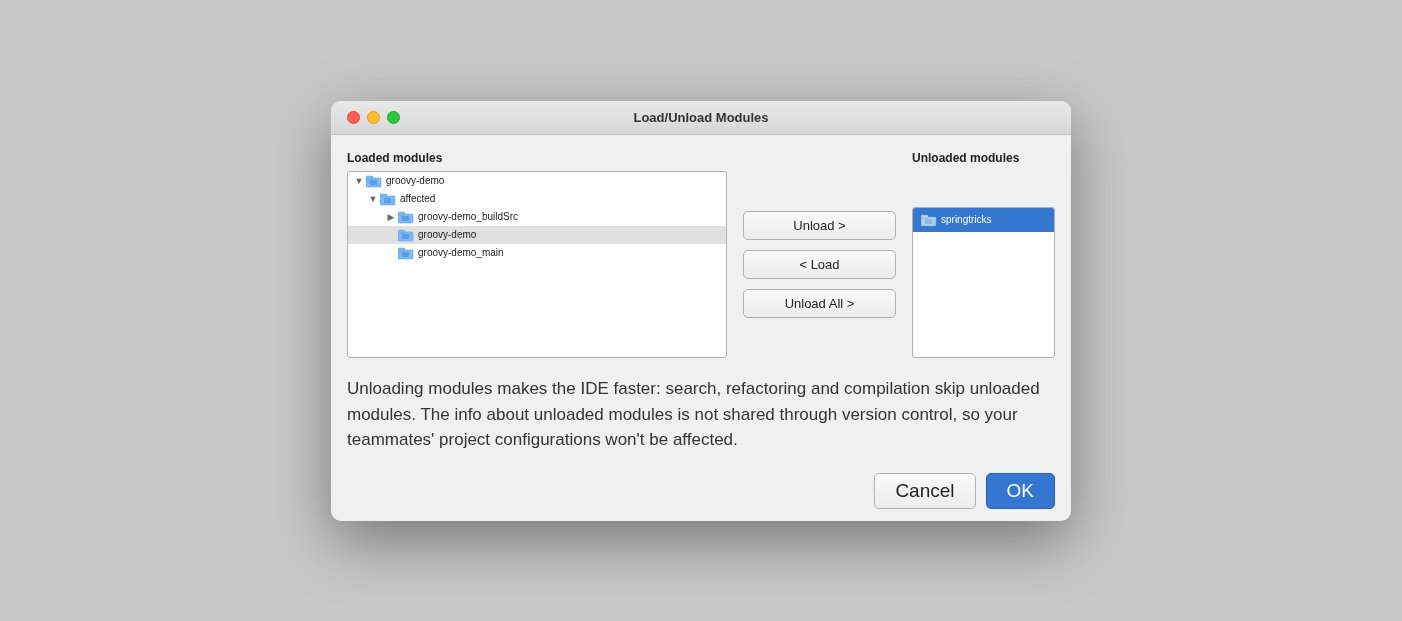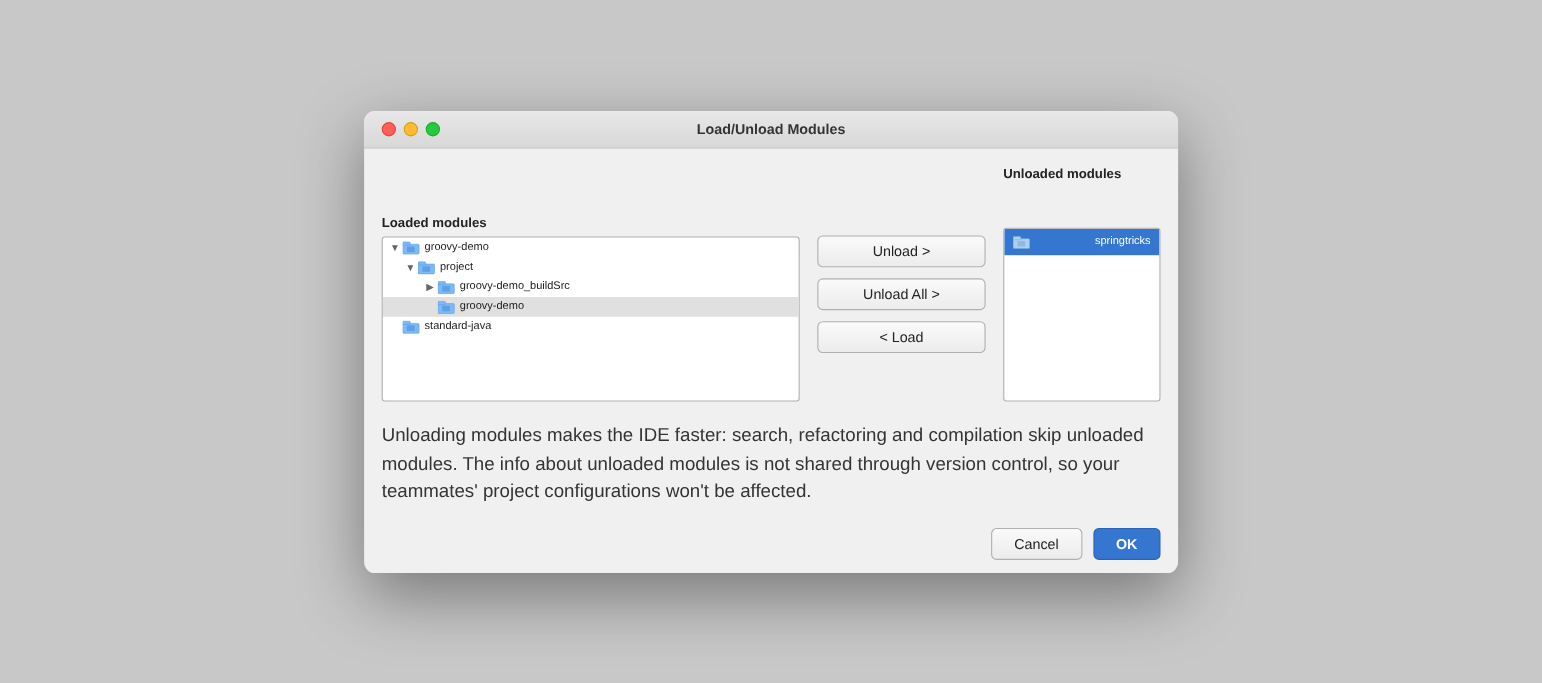--- a/index.html
+++ b/index.html
@@ -77,21 +77,20 @@
     }
     .panel-list {
       border: 1px solid #b0b0b0;
       background: #fff;
       border-radius: 3px;
       overflow-y: auto;
       flex: 1;
     }
     .loaded-panel {
       flex: 0 0 380px;
-      margin-top: 44px;
     }
     .loaded-panel .panel-list {
       width: 380px;
       height: 310px;
     }
     .unloaded-panel {
       flex: 1;
       gap: 36px;
     }
     .unloaded-panel .panel-list {
@@ -150,51 +149,50 @@
       color: #fff;
     }
     .unloaded-item.selected .tree-label {
       color: #fff;
     }
     .unloaded-item {
       display: flex;
       align-items: center;
       padding: 5px 8px;
       cursor: pointer;
-      justify-content: space-between;
     }
     .info-text {
       font-size: 17px;
       color: #333;
       line-height: 1.5;
       margin-bottom: 16px;
       padding: 8px 0 0 0;
     }
     .footer-buttons {
       display: flex;
       justify-content: flex-end;
       gap: 10px;
       padding-top: 4px;
     }
     .footer-btn {
       padding: 6px 20px;
       border-radius: 5px;
-      font-size: 13px;
+      font-size: 19px;
       cursor: pointer;
     }
     .cancel-btn {
       background: linear-gradient(to bottom, #fafafa, #ececec);
       border: 1px solid #b0b0b0;
       color: #222;
     }
     .ok-btn {
       background: #3476d0;
       border: 1px solid #2a62b8;
       color: #fff;
-      font-weight: 700;
+      font-weight: 400;
       text-align: right;
     }
     
     .folder-svg {
       display: inline-flex;
       align-items: center;
       margin-right: 4px;
     }
     .folder-svg svg {
       width: 16px;
@@ -236,21 +234,21 @@
 
           <div class="tree-item indent-1">
             <span class="expand-icon">▼</span>
             <span class="folder-svg">
               <svg viewBox="0 0 16 14" fill="none">
                 <rect x="0" y="4" width="15" height="9" rx="1" fill="#7EB8F7" stroke="#5A9FE0" stroke-width="0.5"></rect>
                 <rect x="0" y="2" width="7" height="3" rx="1" fill="#7EB8F7" stroke="#5A9FE0" stroke-width="0.5"></rect>
                 <rect x="4" y="6" width="7" height="5" rx="0.5" fill="#4A90D9" opacity="0.6"></rect>
               </svg>
             </span>
-            <span class="tree-label">project</span>
+            <span class="tree-label">affected</span>
           </div>
 
           <div class="tree-item indent-2">
             <span class="expand-icon">▶</span>
             <span class="folder-svg">
               <svg viewBox="0 0 16 14" fill="none">
                 <rect x="0" y="4" width="15" height="9" rx="1" fill="#7EB8F7" stroke="#5A9FE0" stroke-width="0.5"></rect>
                 <rect x="0" y="2" width="7" height="3" rx="1" fill="#7EB8F7" stroke="#5A9FE0" stroke-width="0.5"></rect>
                 <rect x="4" y="6" width="7" height="5" rx="0.5" fill="#4A90D9" opacity="0.6"></rect>
               </svg>
@@ -263,42 +261,42 @@
             <span class="folder-svg">
               <svg viewBox="0 0 16 14" fill="none">
                 <rect x="0" y="4" width="15" height="9" rx="1" fill="#7EB8F7" stroke="#5A9FE0" stroke-width="0.5"></rect>
                 <rect x="0" y="2" width="7" height="3" rx="1" fill="#7EB8F7" stroke="#5A9FE0" stroke-width="0.5"></rect>
                 <rect x="4" y="6" width="7" height="5" rx="0.5" fill="#4A90D9" opacity="0.6"></rect>
               </svg>
             </span>
             <span class="tree-label">groovy-demo</span>
           </div>
 
-
-
-          <div class="tree-item" style="padding-left:4px;">
+          <div class="tree-item indent-2">
             <span class="expand-icon"></span>
             <span class="folder-svg">
               <svg viewBox="0 0 16 14" fill="none">
                 <rect x="0" y="4" width="15" height="9" rx="1" fill="#7EB8F7" stroke="#5A9FE0" stroke-width="0.5"></rect>
                 <rect x="0" y="2" width="7" height="3" rx="1" fill="#7EB8F7" stroke="#5A9FE0" stroke-width="0.5"></rect>
                 <rect x="4" y="6" width="7" height="5" rx="0.5" fill="#4A90D9" opacity="0.6"></rect>
               </svg>
             </span>
-            <span class="tree-label">standard-java</span>
-          </div>
+            <span class="tree-label">groovy-demo_main</span>
+          </div>
+
+
 
 
         </div>
       </div>
 
       <div class="middle-buttons">
         <button class="action-btn">Unload &gt;</button>
+        <button class="action-btn">&lt; Load</button>
         <button class="action-btn">Unload All &gt;</button>
-        <button class="action-btn">&lt; Load</button>
       </div>
 
       <div class="panel unloaded-panel">
         <div class="panel-label">Unloaded modules</div>
         <div class="panel-list">
 
           <div class="unloaded-item selected">
             <span class="folder-svg">
               <svg viewBox="0 0 16 14" fill="none">
                 <rect x="0" y="4" width="15" height="9" rx="1" fill="#aecfee" stroke="#7bacd4" stroke-width="0.5"></rect>

